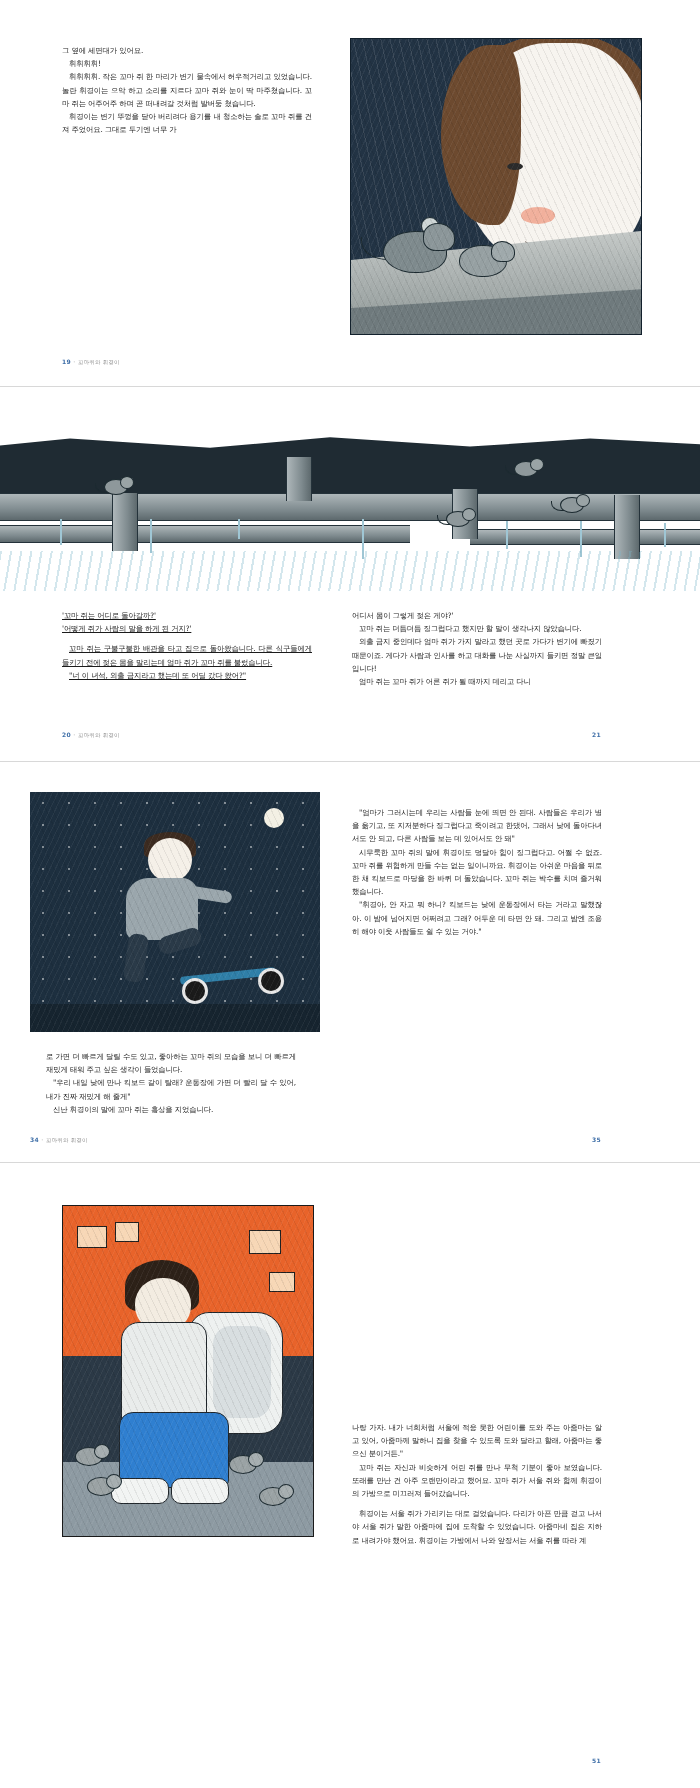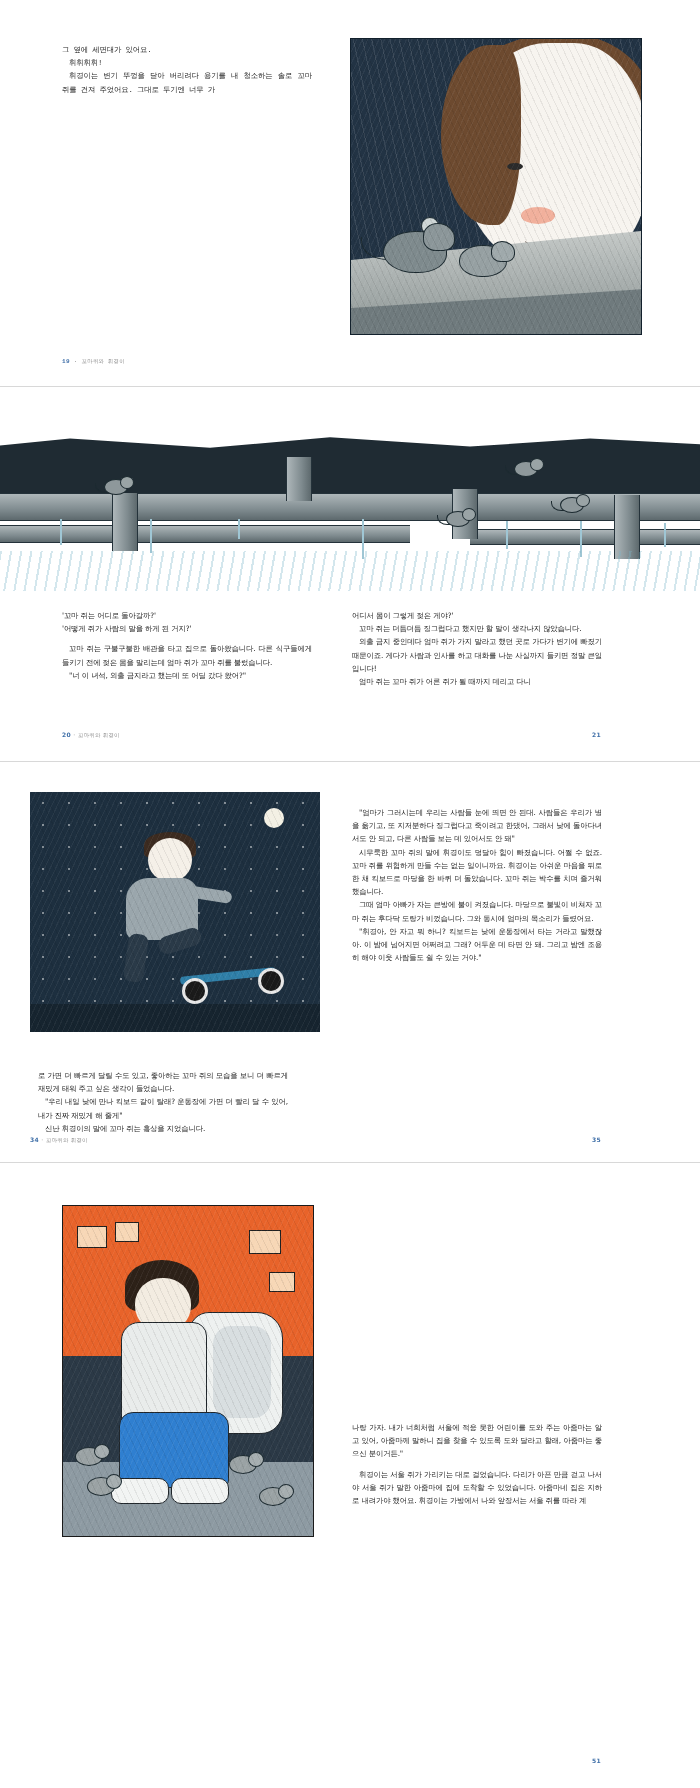--- a/index.html
+++ b/index.html
@@ -44,21 +44,21 @@
     background:#1d2b38;
   }
   .grain{
     position:absolute;inset:0;
     background-image:
       repeating-linear-gradient(115deg, rgba(255,255,255,.05) 0 1px, transparent 1px 5px),
       repeating-linear-gradient(65deg, rgba(0,0,0,.07) 0 1px, transparent 1px 6px);
     pointer-events:none;
   }
   
-  #page1{height:386px;font-family:Liberation Mono, monospace;}
+  #page1{height:386px;}
   #p1-text{position:absolute;left:62px;top:44px;width:250px;}
   #p1-illus{position:absolute;left:350px;top:38px;width:290px;height:295px;border:1px solid #12202c;}
   .p1-sky{position:absolute;inset:0;background:#223344;}
   .p1-rain{position:absolute;inset:0;
     background-image:repeating-linear-gradient(78deg, rgba(255,255,255,.18) 0 1px, transparent 1px 9px);
     opacity:.55;}
   .p1-face{
     position:absolute;right:-8px;top:4px;width:188px;height:230px;
     background:#f7f4ef;border-radius:46% 40% 44% 52%/52% 46% 44% 48%;
   }
@@ -141,40 +141,40 @@
   }
   .p2-water{
     position:absolute;left:0;bottom:6px;width:700px;height:40px;
     background:repeating-linear-gradient(100deg, rgba(120,180,200,.32) 0 2px, transparent 2px 10px);
   }
   .drip{position:absolute;width:2px;background:#9fc6d4;}
   .p2-mouse{position:absolute;width:30px;height:20px;}
   .p2-mouse .b{position:absolute;left:0;top:4px;width:22px;height:14px;background:#8e989b;border-radius:50%;border:1.1px solid #1c2a30;}
   .p2-mouse .h{position:absolute;left:16px;top:1px;width:12px;height:11px;background:#9aa4a6;border-radius:50%;border:1.1px solid #1c2a30;}
   .p2-mouse .t{position:absolute;left:-9px;top:8px;width:12px;height:9px;border-left:1.1px solid #1c2a30;border-bottom:1.1px solid #1c2a30;border-radius:0 0 0 80%;}
-  #p2-colL{position:absolute;left:62px;top:222px;width:250px;}
+  #p2-colL{position:absolute;left:62px;top:222px;width:250px;text-decoration:underline;}
   #p2-colR{position:absolute;left:352px;top:222px;width:250px;}
   
   #page3{height:400px;}
   #p3-illus{position:absolute;left:30px;top:30px;width:290px;height:240px;}
   .p3-night{position:absolute;inset:0;background:#1d2f3f;}
   .p3-stars{position:absolute;inset:0;
     background-image:radial-gradient(circle, #ffffff 0.8px, transparent 1px);
     background-size:26px 22px;opacity:.45;}
   .p3-moon{position:absolute;right:36px;top:16px;width:20px;height:20px;border-radius:50%;background:#f3f0e4;}
   .p3-kid-head{position:absolute;left:118px;top:46px;width:44px;height:44px;background:#f5f0e8;border-radius:50%;}
   .p3-kid-hair{position:absolute;left:114px;top:40px;width:52px;height:26px;background:#3c2b20;border-radius:60% 60% 20% 20%;}
   .p3-kid-body{position:absolute;left:96px;top:86px;width:72px;height:62px;background:#9aa6ac;border-radius:22px 16px 8px 10px;}
   .p3-kid-arm{position:absolute;left:150px;top:96px;width:52px;height:12px;background:#9aa6ac;border-radius:8px;transform:rotate(9deg);}
   .p3-kid-leg1{position:absolute;left:96px;top:142px;width:20px;height:48px;background:#2a3a48;border-radius:8px;transform:rotate(8deg);}
   .p3-kid-leg2{position:absolute;left:128px;top:140px;width:44px;height:18px;background:#2a3a48;border-radius:9px;transform:rotate(-18deg);}
   .p3-board{position:absolute;left:150px;top:180px;width:96px;height:8px;background:#2f7fa8;border-radius:4px;transform:rotate(-6deg);}
   .p3-wheel{position:absolute;width:20px;height:20px;border-radius:50%;background:#1a1a1a;border:3px solid #e8e8e8;}
   .p3-ground{position:absolute;left:0;bottom:0;width:100%;height:28px;background:#16242f;}
-  #p3-colL{position:absolute;left:38px;top:288px;width:250px;margin-top:19px;}
+  #p3-colL{position:absolute;left:46px;top:288px;width:250px;}
   #p3-colR{position:absolute;left:352px;top:44px;width:250px;}
   
   #page4{height:625px;}
   #p4-illus{position:absolute;left:62px;top:42px;width:250px;height:330px;border:1px solid #1a1a1a;}
   .p4-sky{position:absolute;inset:0;background:#e8632a;}
   .p4-win{position:absolute;background:#f7d7b6;border:1px solid #202020;}
   .p4-dark{position:absolute;left:0;top:150px;width:100%;height:180px;background:#2b3946;}
   .p4-road{position:absolute;left:0;bottom:0;width:100%;height:74px;background:#8d9aa2;}
   .p4-kid-hair{position:absolute;left:62px;top:54px;width:74px;height:52px;background:#2d2118;border-radius:58% 58% 26% 26%;}
   .p4-kid-face{position:absolute;left:72px;top:72px;width:56px;height:54px;background:#f3ece1;border-radius:48%;}
@@ -190,20 +190,21 @@
   .gap{height:7px;}
 </style>
 </head>
 <body>
 
 <div class="page" id="page1">
 
   <div id="p1-text" class="col-text">
     <p class="noindent">그 옆에 세면대가 있어요.</p>
     <p>휘휘휘휘!</p>
+    <p>휘휘휘휘. 작은 꼬마 쥐 한 마리가 변기 물속에서 허우적거리고 있었습니다. 놀란 휘경이는 으악 하고 소리를 지르다 꼬마 쥐와 눈이 딱 마주쳤습니다. 꼬마 쥐는 어주어주 하며 곧 떠내려갈 것처럼 발버둥 쳤습니다.</p>
     <p>휘경이는 변기 뚜껑을 닫아 버리려다 용기를 내 청소하는 솔로 꼬마 쥐를 건져 주었어요. 그대로 두기엔 너무 가</p>
   </div>
 
   <div id="p1-illus" class="illus">
     <div class="p1-sky"></div>
     <div class="p1-rain"></div>
     <div class="p1-hair"></div>
     <div class="p1-face"></div>
     <div class="p1-hair2"></div>
     <div class="p1-eye"></div>
@@ -327,22 +328,21 @@
   </div>
 
   <div id="p3-colL" class="col-text">
     <p class="noindent">로 가면 더 빠르게 달릴 수도 있고, 좋아하는 꼬마 쥐의 모습을 보니 더 빠르게 재밌게 태워 주고 싶은 생각이 들었습니다.</p>
     <p>"우리 내일 낮에 만나 킥보드 같이 탈래? 운동장에 가면 더 빨리 달 수 있어, 내가 진짜 재밌게 해 줄게"</p>
     <p>신난 휘경이의 말에 꼬마 쥐는 흥상을 지었습니다.</p>
   </div>
 
   <div id="p3-colR" class="col-text">
     <p>"엄마가 그러시는데 우리는 사람들 눈에 띄면 안 된대. 사람들은 우리가 병을 옮기고, 또 지저분하다 징그럽다고 죽이려고 한댔어, 그래서 낮에 돌아다녀서도 안 되고, 다른 사람들 보는 데 있어서도 안 돼"</p>
-    <p>시무룩한 꼬마 쥐의 말에 휘경이도 덩달아 힘이 빠졌습니다. 어쩔 수 없죠. 꼬마 쥐를 위험하게 만들 수는 없는 일이니까요. 휘경이는 아쉬운 마음을 뒤로 한 채 킥보드로 마당을 한 바퀴 더 돌았습니다. 꼬마 쥐는 박수를 치며 즐거워했습니다.</p>
-    <p>그때 엄마 아빠가 자는 큰방에 불이 켜졌습니다. 마당으로 불빛이 비쳐자 꼬마 쥐는 후다닥 도랑가 비껐습니다. 그와 동시에 엄마의 목소리가 들렸어요.</p>
+    <p>시무룩한 꼬마 쥐의 말에 휘경이도 덩달아 힘이 징그럽다고. 어쩔 수 없죠. 꼬마 쥐를 위험하게 만들 수는 없는 일이니까요. 휘경이는 아쉬운 마음을 뒤로 한 채 킥보드로 마당을 한 바퀴 더 돌았습니다. 꼬마 쥐는 박수를 치며 즐거워했습니다.</p>
     <p>"휘경아, 안 자고 뭐 하니? 킥보드는 낮에 운동장에서 타는 거라고 말했잖아. 이 밤에 넘어지면 어쩌려고 그래? 어두운 데 타면 안 돼. 그리고 밤엔 조용히 해야 이웃 사람들도 쉴 수 있는 거야."</p>
   </div>
 
   <div class="folio" style="left:30px;top:374px;">
     <span>34</span>
     <span class="dot">·</span>
     <span class="ttl">꼬마쥐와 휘경이</span>
   </div>
   <div class="folio" style="left:592px;top:374px;">
     <span>35</span>
@@ -385,20 +385,21 @@
     </div>
     <div class="p4-mouse" style="left:196px;top:276px;">
       <div class="b"></div>
       <div class="h"></div>
     </div>
     <div class="grain"></div>
   </div>
 
   <div id="p4-colR" class="col-text">
     <p class="noindent">나랑 가자. 내가 너희처럼 서울에 적응 못한 어린이를 도와 주는 아줌마는 알고 있어, 아줌마께 말하니 집을 찾을 수 있도록 도와 달라고 할래, 아줌마는 좋으신 분이거든."</p>
+    <p>꼬마 쥐는 자신과 비슷하게 어린 쥐를 만나 무척 기분이 좋아 보였습니다. 또래를 만난 건 아주 오랜만이라고 했어요. 꼬마 쥐가 서울 쥐와 함께 휘경이의 가방으로 미끄러져 들어갔습니다.</p>
     <div class="gap"></div>
     <p>휘경이는 서울 쥐가 가리키는 대로 걸었습니다. 다리가 아픈 만큼 걷고 나서야 서울 쥐가 말한 아줌마에 집에 도착할 수 있었습니다. 아줌마네 집은 지하로 내려가야 했어요. 휘경이는 가방에서 나와 앞장서는 서울 쥐를 따라 계</p>
   </div>
 
   <div class="folio" style="left:592px;top:594px;">
     <span>51</span>
   </div>
 </div>
 
 </body></html>

